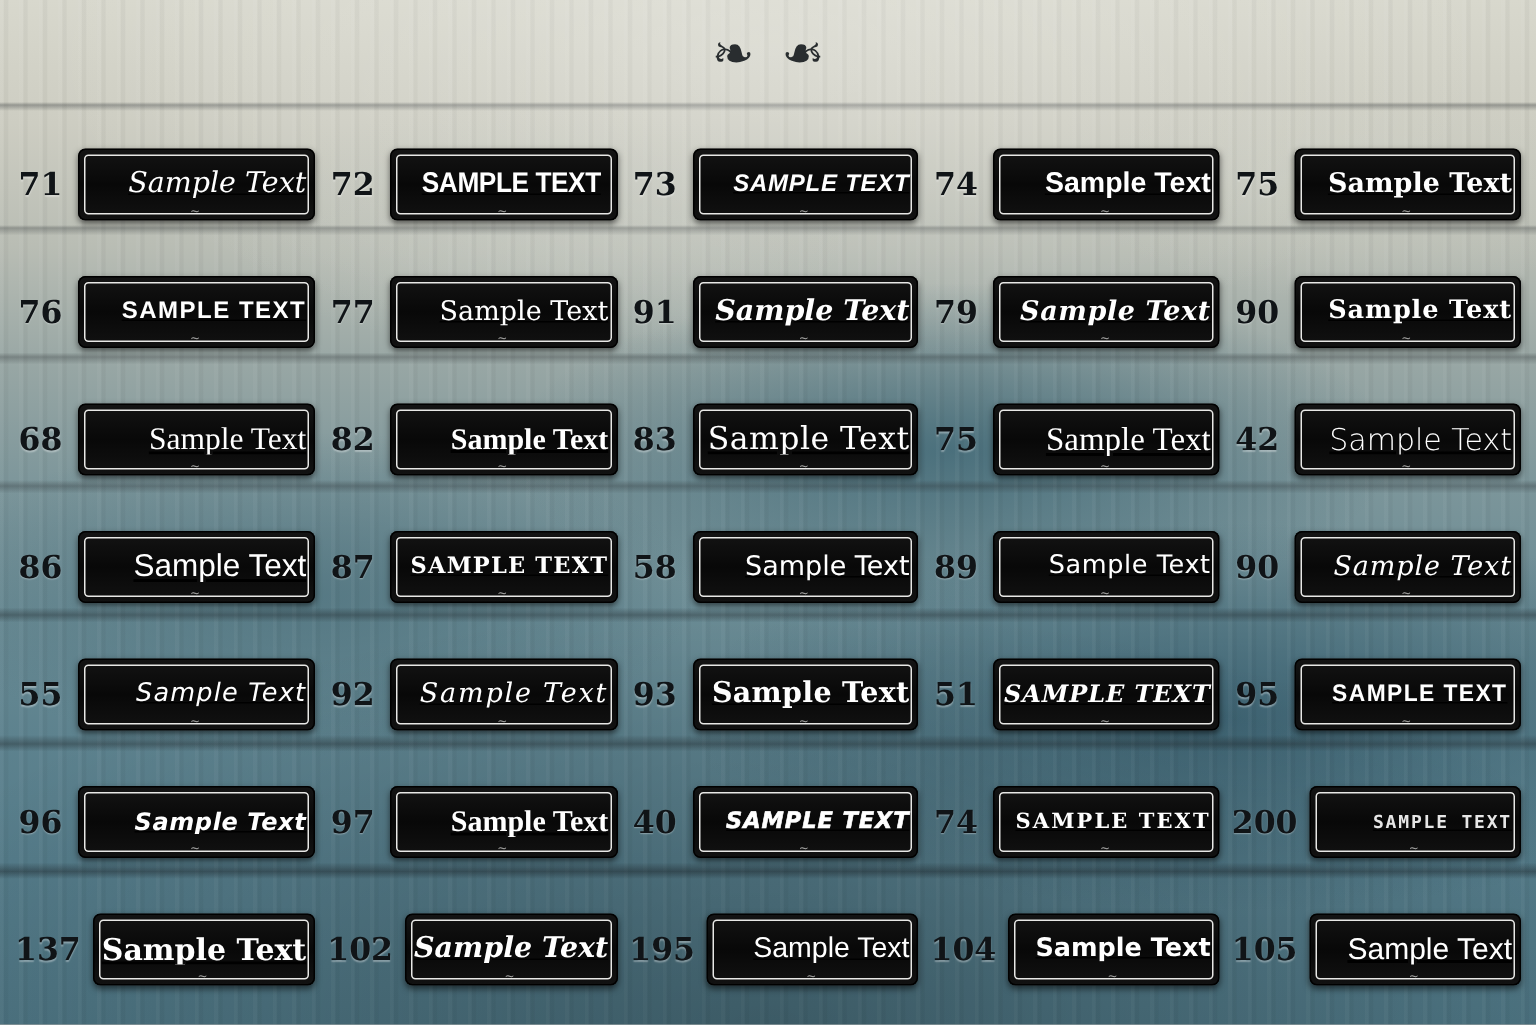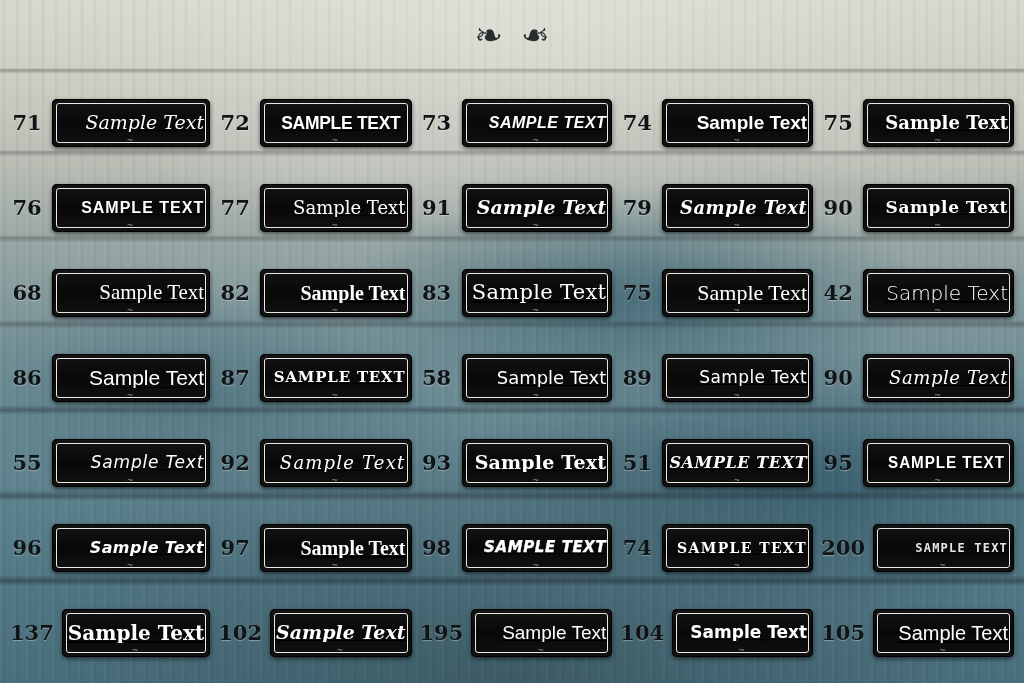--- a/index.html
+++ b/index.html
@@ -344,21 +344,21 @@
         <span class="sample f-graffiti">Sample Text</span>
       </div>
     </div>
     <div class="cell">
       <span class="num">97</span>
       <div class="plate">
         <span class="sample f-oldstyle">Sample Text</span>
       </div>
     </div>
     <div class="cell">
-      <span class="num">98</span>
+      <span class="num">40</span>
       <div class="plate">
         <span class="sample f-outline">SAMPLE TEXT</span>
       </div>
     </div>
     <div class="cell">
       <span class="num">74</span>
       <div class="plate">
         <span class="sample f-western">SAMPLE TEXT</span>
       </div>
     </div>

